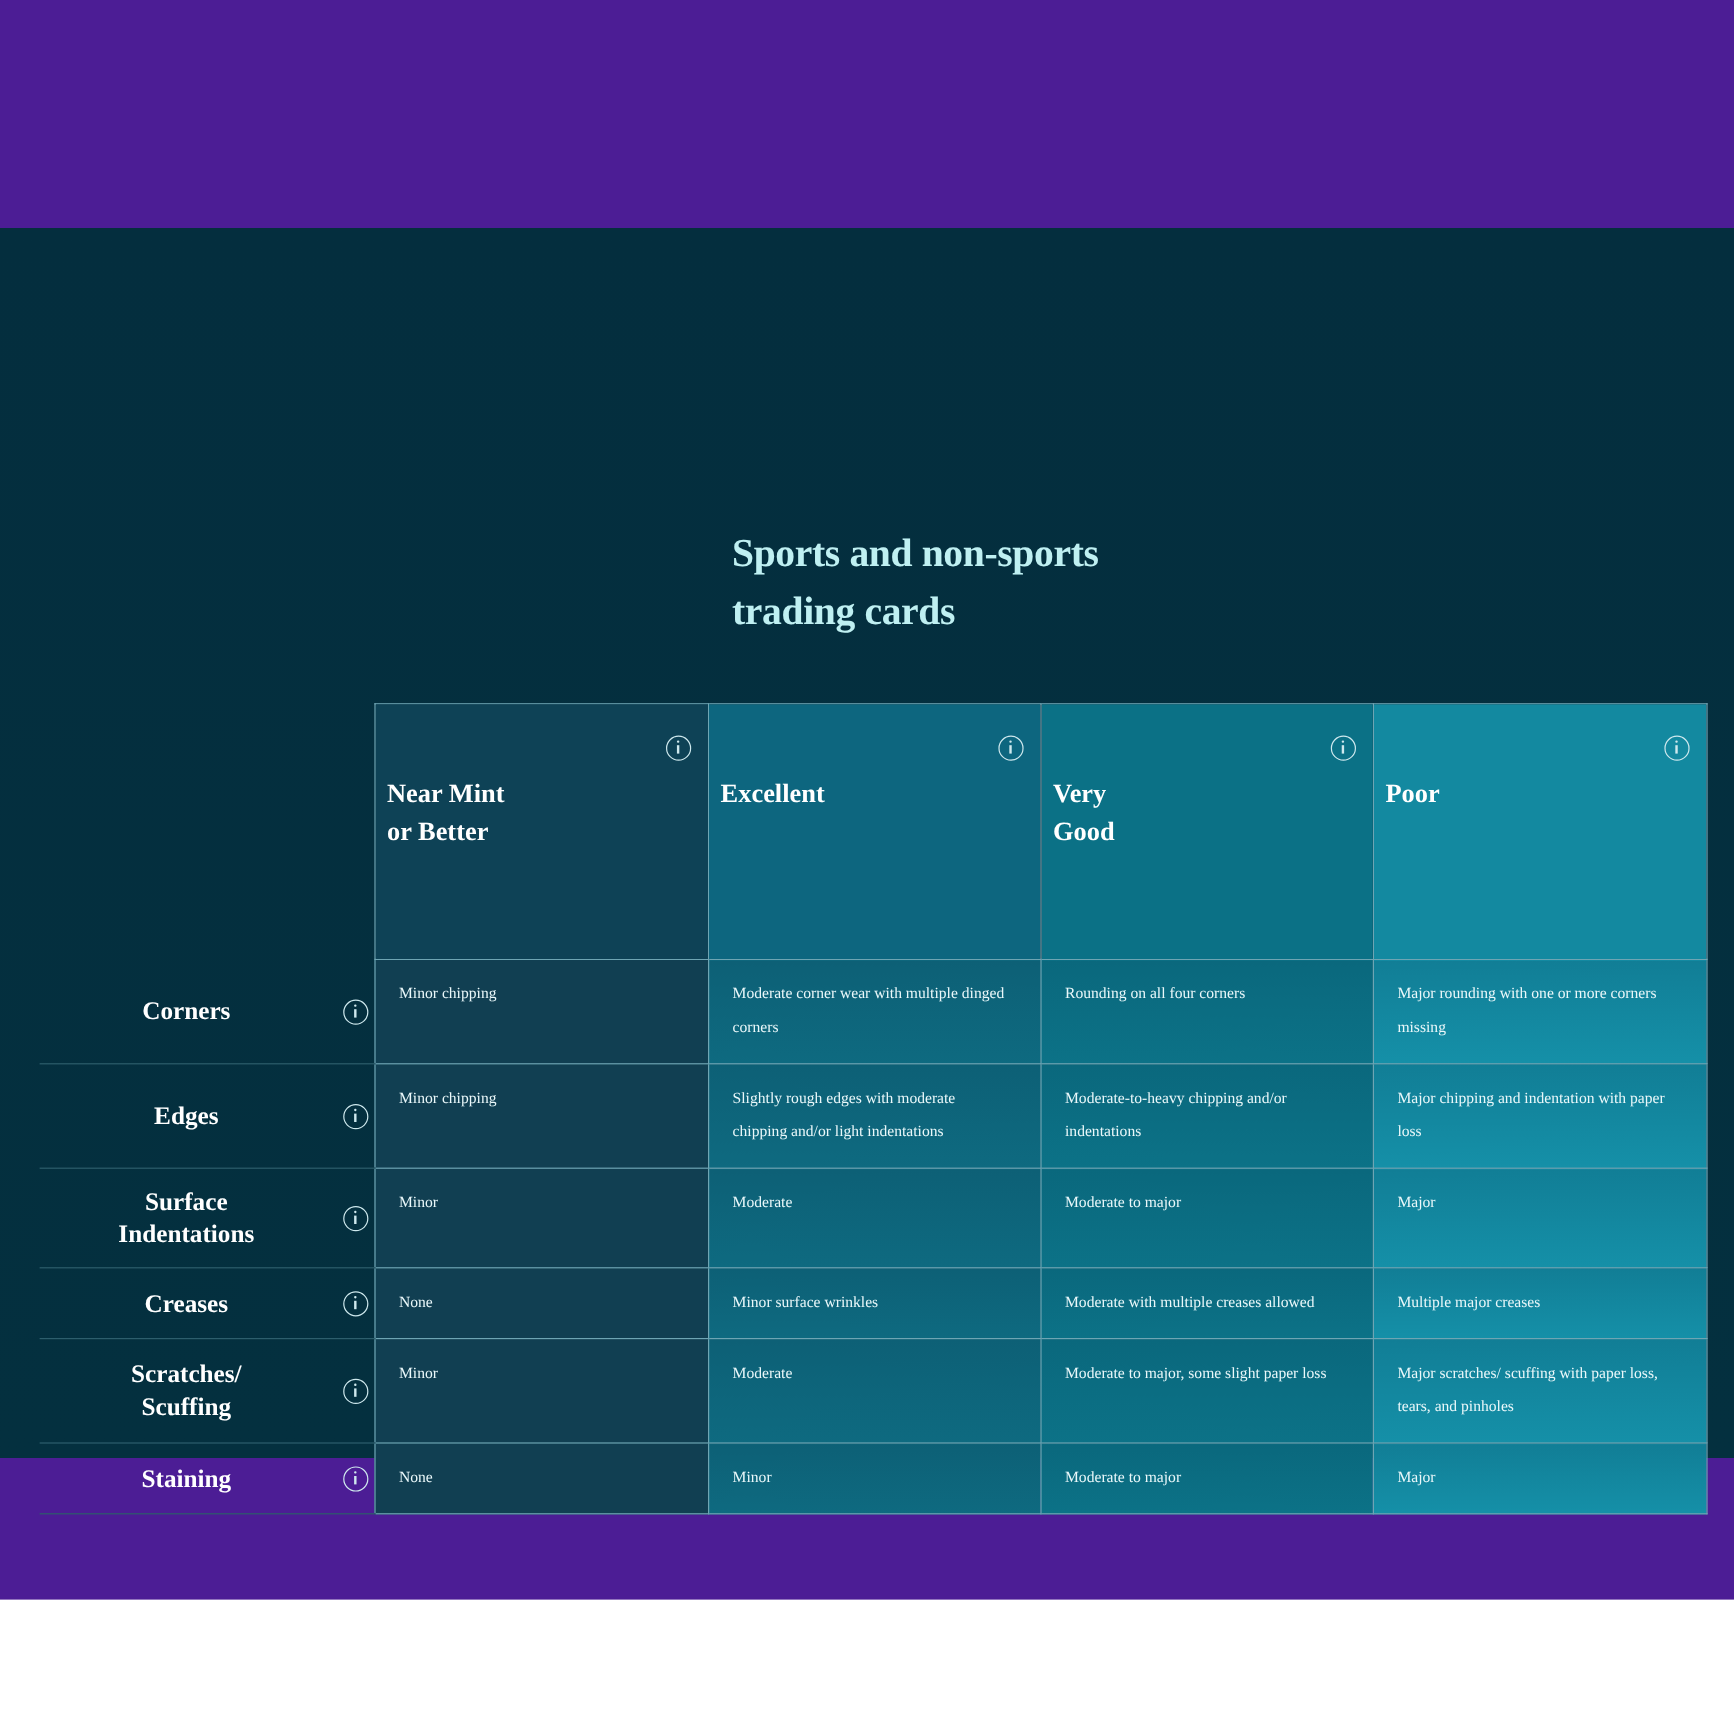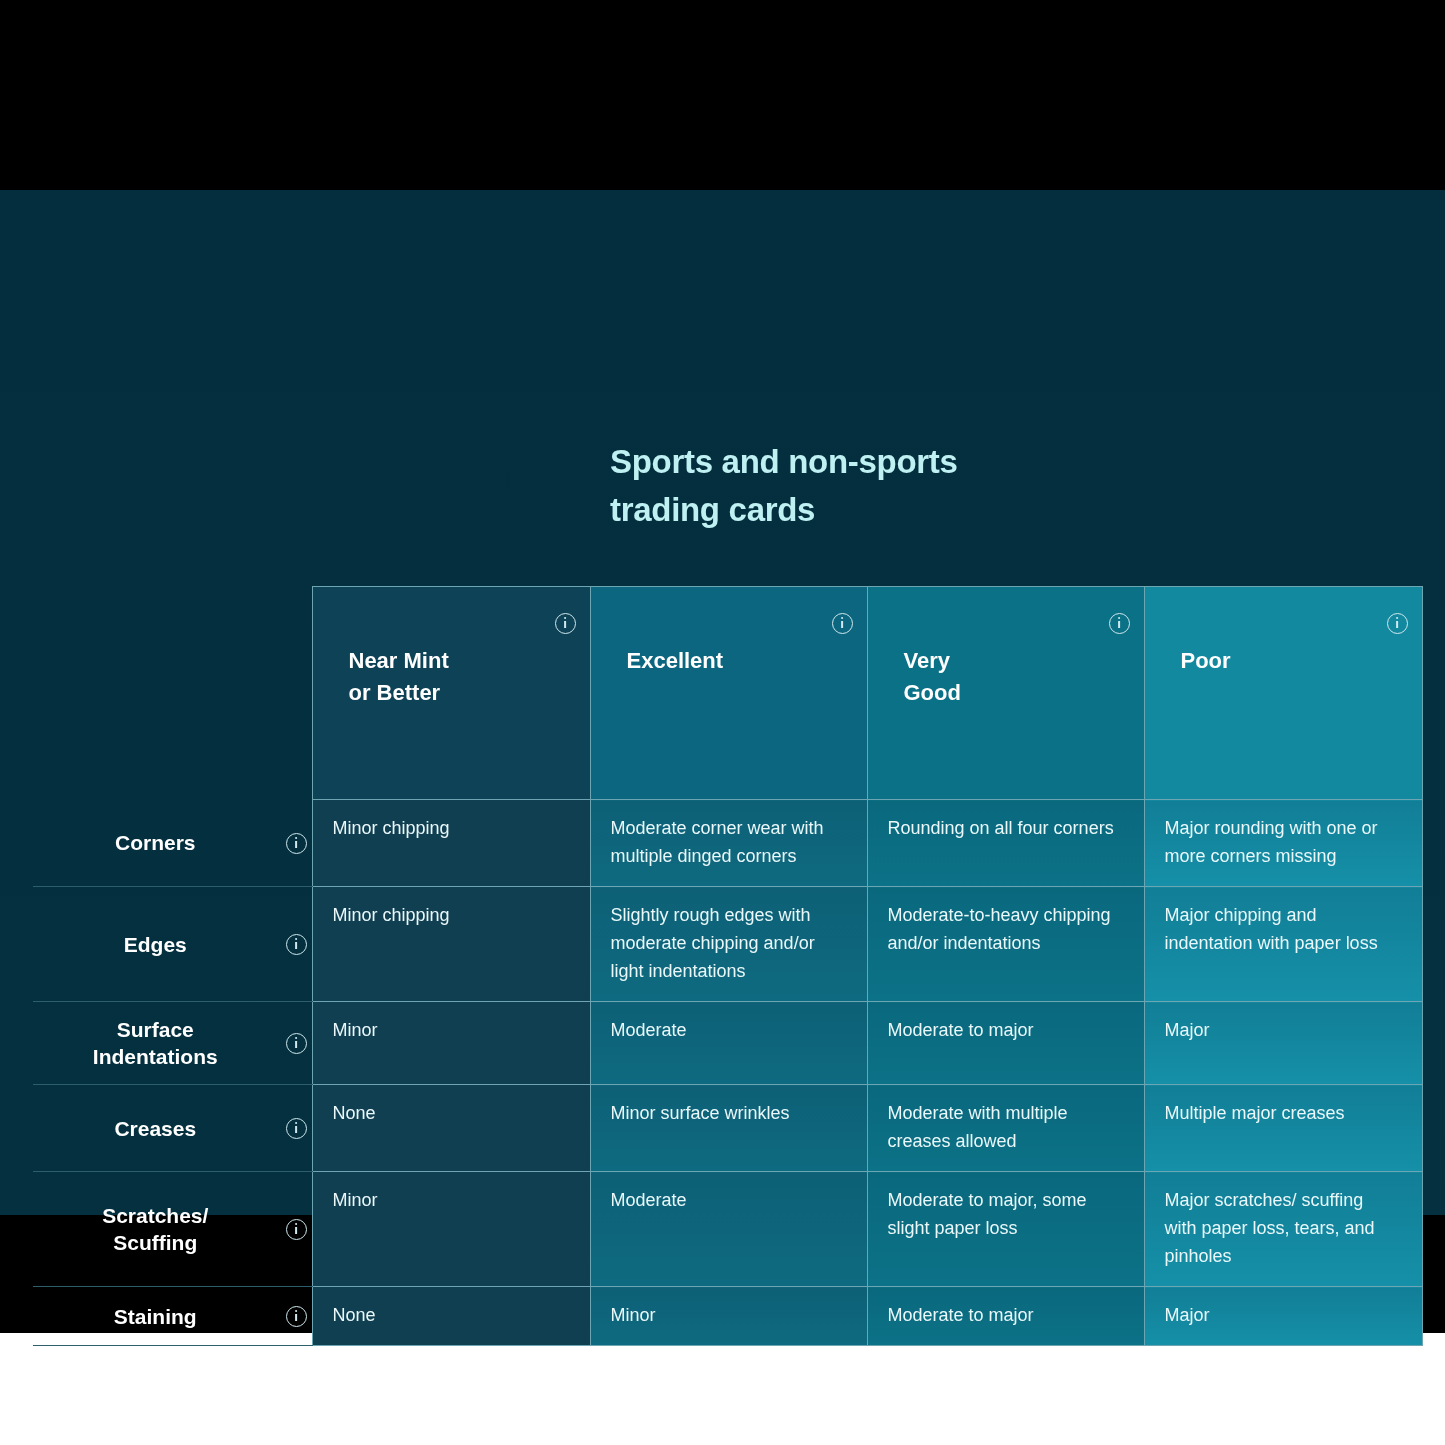--- a/index.html
+++ b/index.html
@@ -11,21 +11,22 @@
     width: 1445px;
     height: 1445px;
     font-family: "Liberation Sans", sans-serif;
     overflow: hidden;
   }
 
   .page {
     position: relative;
     width: 1445px;
     height: 1333px;
-    background: #000000;
+    background: #4c1d95;
+    font-family: Liberation Serif, serif;
   }
 
   
   .panel {
     position: absolute;
     left: 0;
     top: 190px;
     width: 1445px;
     height: 1025px;
     background: #042f3f;
@@ -84,36 +85,36 @@
   }
 
   
   th.grade {
     vertical-align: top;
     text-align: left;
     color: #ffffff;
     font-size: 22px;
     font-weight: bold;
     line-height: 32px;
-    padding: 26px 40px 26px 36px;
+    padding: 26px 40px 26px 10px;
     border: 1px solid #6ea5b3;
     height: 106px;
     box-sizing: border-box;
     position: relative;
     white-space: pre-line;
   }
   th.grade.g1 { background: #0e4256; }
   th.grade.g2 { background: #0d667f; margin-left: 24px; }
   th.grade.g3 { background: #0b7186; }
   th.grade.g4 { background: #1389a0; margin-top: 27px; }
 
   td.cell {
     vertical-align: top;
     color: #eaf8fa;
-    font-size: 18px;
+    font-size: 13px;
     line-height: 28px;
     padding: 14px 28px 16px 20px;
     border: 1px solid #6ea5b3;
     box-sizing: border-box;
   }
   td.cell.g1 { background: #113f52; }
   td.cell.g2 { background: #0d6176; background: linear-gradient(180deg,#0d6076 0%, #0e6a80 100%); }
   td.cell.g3 { background: #0b6b80; background: linear-gradient(180deg,#0a687d 0%, #0c7287 100%); }
   td.cell.g4 { background: #1288a0; background: linear-gradient(180deg,#117e96 0%, #1590a8 100%); }
 

